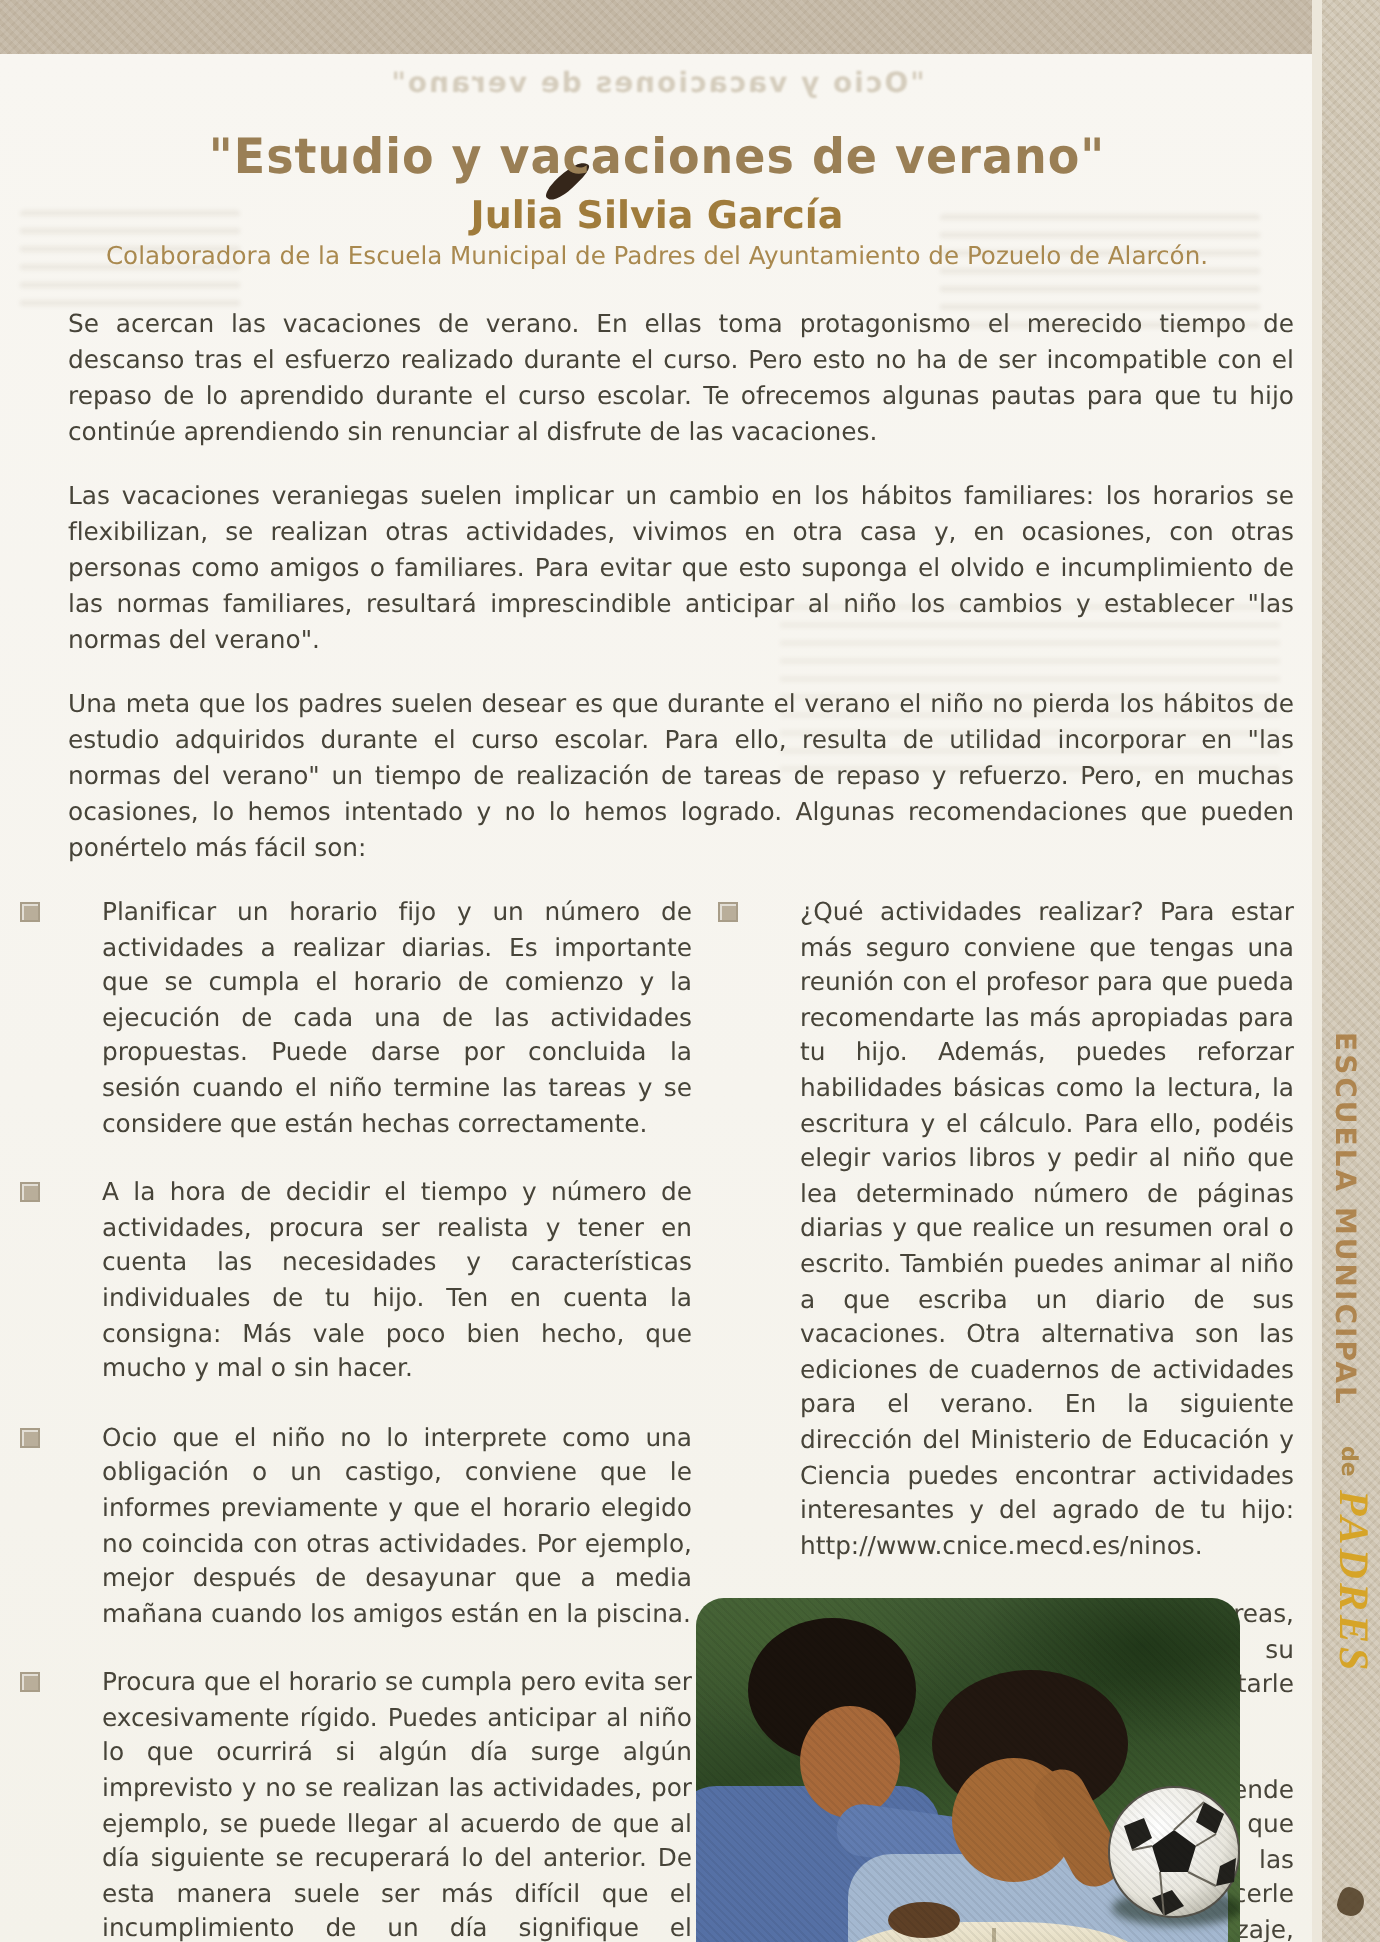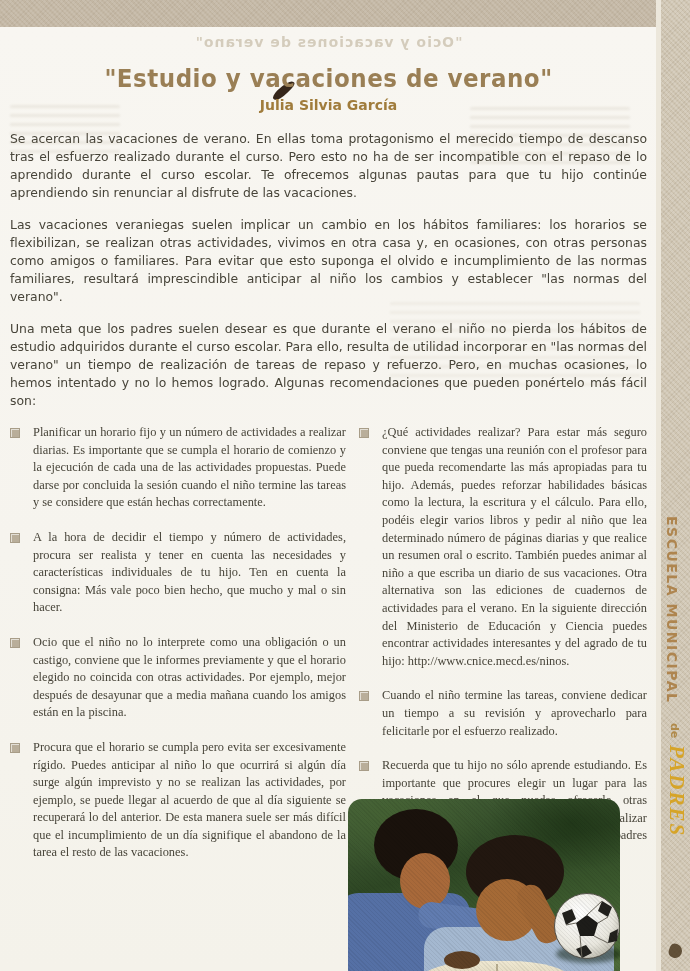--- a/index.html
+++ b/index.html
@@ -38,31 +38,31 @@
     background:repeating-linear-gradient(180deg,#8a7a5e 0 3px,rgba(0,0,0,0) 3px 9px);}
   .gb1{left:10px;top:78px;width:110px;height:52px;}
   .gb2{left:470px;top:80px;width:160px;height:60px;}
   .gb3{left:390px;top:275px;width:250px;height:88px;opacity:.07;}
   .quill{position:absolute;left:279px;top:51px;width:9px;height:25px;background:#35261a;
     border-radius:70% 30% 60% 40%;transform:rotate(32deg) skewX(-12deg);}
   
   .hdr{position:relative;text-align:center;}
   .title{margin-top:16px;font-size:23px;font-weight:700;color:#9a7f55;letter-spacing:.5px;
     transform:scaleY(1.06);}
-  .author{margin-top:5px;font-size:14px;font-weight:700;color:#a07c3c;}
+  .author{margin-top:5px;font-size:19px;font-weight:700;color:#a07c3c;}
   .credit{margin-top:2px;font-size:12.3px;color:#a9894f;line-height:15px;}
   
-  .intro{margin-top:17px;color:#474439;font-size:12.4px;line-height:18px;text-align:justify;}
+  .intro{margin-top:17px;color:#474439;font-size:12.4px;line-height:18px;text-align:justify;margin-left:24px;}
   .intro p{margin:0 0 14px 0;}
   .cols{display:flex;gap:13px;margin-top:5px;}
   .col-l{width:336px;}
   .col-r{flex:1;min-width:0;}
   ul.blist{list-style:none;margin:0;padding:0;}
-  ul.blist li{display:flex;gap:13px;margin-bottom:17px;color:#474439;
-    font-size:12.4px;line-height:17.6px;font-family:Liberation Serif, serif;}
+  ul.blist li{display:flex;gap:31px;margin-bottom:17px;color:#474439;
+    font-size:12.4px;line-height:17.6px;}
   ul.blist li p{margin:0;flex:1;text-align:justify;}
   .bullet{flex:0 0 8px;width:8px;height:8px;margin-top:4px;background:#b9ae9a;
     border:1px solid #a append89d88;border:1px solid #a89d88;
     box-shadow:inset 1px 1px 0 rgba(255,255,255,.6);}
   
   .photo{position:absolute;left:348px;top:772px;width:272px;height:200px;
     border-radius:14px;overflow:hidden;
     background:
       radial-gradient(ellipse 120px 70px at 82% 12%, rgba(20,40,14,.55), rgba(0,0,0,0) 70%),
       radial-gradient(ellipse 140px 80px at 15% 8%, rgba(70,100,50,.6), rgba(0,0,0,0) 70%),
@@ -96,20 +96,21 @@
 
     <div class="ghost-title">"Ocio y vacaciones de verano"</div>
     <div class="ghostbar gb1"></div>
     <div class="ghostbar gb2"></div>
     <div class="ghostbar gb3"></div>
     <div class="quill"></div>
 
     <div class="hdr">
       <div class="title">"Estudio y vacaciones de verano"</div>
       <div class="author">Julia Silvia García</div>
+      <div class="credit">Colaboradora de la Escuela Municipal de Padres del Ayuntamiento de Pozuelo de Alarcón.</div>
     </div>
 
     <div class="intro">
       <p>Se acercan las vacaciones de verano. En ellas toma protagonismo el merecido tiempo de descanso tras el esfuerzo realizado durante el curso. Pero esto no ha de ser incompatible con el repaso de lo aprendido durante el curso escolar. Te ofrecemos algunas pautas para que tu hijo continúe aprendiendo sin renunciar al disfrute de las vacaciones.</p>
       <p>Las vacaciones veraniegas suelen implicar un cambio en los hábitos familiares: los horarios se flexibilizan, se realizan otras actividades, vivimos en otra casa y, en ocasiones, con otras personas como amigos o familiares. Para evitar que esto suponga el olvido e incumplimiento de las normas familiares, resultará imprescindible anticipar al niño los cambios y establecer "las normas del verano".</p>
       <p>Una meta que los padres suelen desear es que durante el verano el niño no pierda los hábitos de estudio adquiridos durante el curso escolar. Para ello, resulta de utilidad incorporar en "las normas del verano" un tiempo de realización de tareas de repaso y refuerzo. Pero, en muchas ocasiones, lo hemos intentado y no lo hemos logrado. Algunas recomendaciones que pueden ponértelo más fácil son:</p>
     </div>
 
     <div class="cols">
       <ul class="blist col-l">

